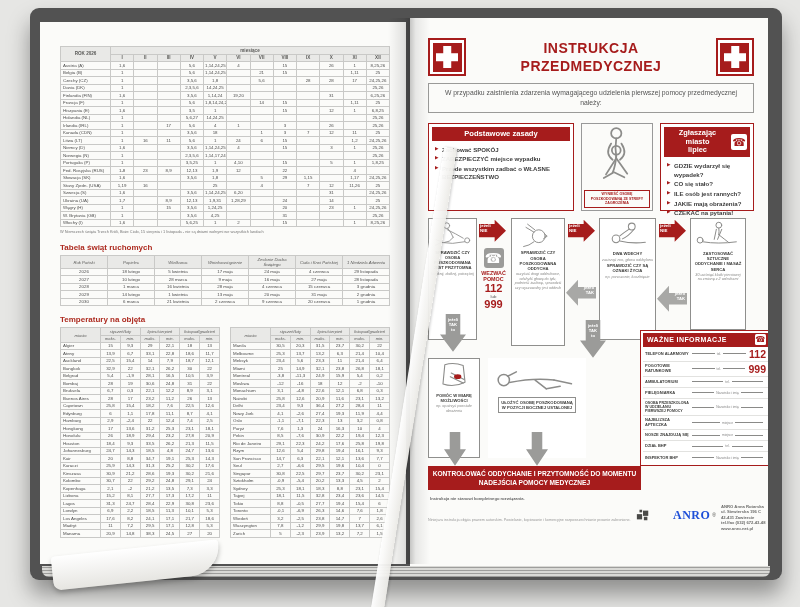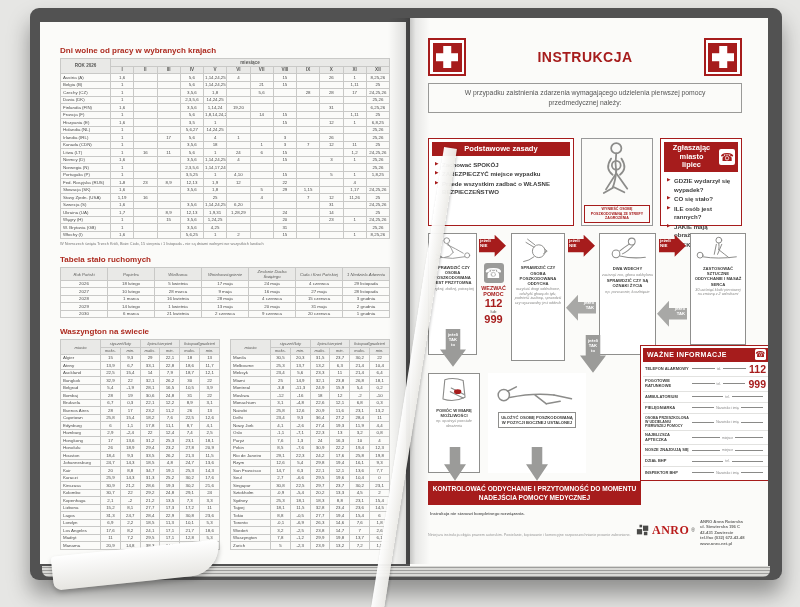--- a/index.html
+++ b/index.html
@@ -37,32 +37,32 @@
   .footnote { font-size:3.9px; color:#777; margin:2px 0 9px; }
   .t-movable thead th { font-style:italic; font-weight:normal; white-space:normal; font-size:4.2px; }
   .t-movable { margin-bottom:9px; }
   .temps-wrap { display:flex; gap:10px; }
   .temps-wrap table { width:50%; }
   .t-temp thead th { font-style:italic; font-weight:normal; font-size:4.1px; }
   .t-temp th.c-city { width:40px; }
   .t-temp tbody td:first-child { text-align:left; padding-left:2px; }
 
   
-  .rp-inner { position:relative; padding:20px 26px 0 18px; height:100%; }
+  .rp-inner { position:relative; padding:20px 14px 0 18px; height:100%; }
   .rp-head { display:flex; align-items:center; justify-content:space-between; }
   .cross { width:38px; height:38px; border:2.5px solid var(--red); background:#fff; position:relative; flex:0 0 auto; }
   .cross .inner { position:absolute; inset:2.5px; background:var(--red); }
   .cross .inner::before, .cross .inner::after { content:""; position:absolute; background:#fff; }
   .cross .inner::before { left:50%; top:12%; width:26%; height:76%; transform:translateX(-50%); }
   .cross .inner::after  { top:50%; left:12%; height:26%; width:76%; transform:translateY(-50%); }
   .rp-title { text-align:center; color:#a61c1c; font-weight:bold; font-size:14px; line-height:1.3; letter-spacing:.5px; }
   .intro-box { border:0.8px solid #9a9a98; margin-top:7px; padding:4px 10px; text-align:center;
                font-size:6.8px; color:#555; line-height:1.45; }
 
-  .row2 { display:flex; gap:7px; margin-top:25px; height:88px; }
+  .row2 { display:flex; gap:7px; margin-top:10px; height:88px; }
   .redbox { border:1.6px solid var(--red); background:#fff; display:flex; flex-direction:column; }
   .basics { width:146px; }
   .redbox-head { background:var(--red); color:#fff; font-weight:bold; font-size:7.6px; text-align:center;
                  padding:2.5px 2px; margin:3px; }
   .blist { list-style:none; padding:2px 5px 0 6px; }
   .blist li { font-size:6.1px; font-weight:bold; color:#3c3c3c; line-height:1.35; padding-left:7px; position:relative; margin-bottom:1.5px; }
   .blist li::before { content:"\25B6"; color:var(--red); position:absolute; left:0; top:0; font-size:4.6px; }
   .carrybox { width:72px; border:0.8px solid #999; display:flex; flex-direction:column; justify-content:space-between; padding:2px; }
   .carry-cap { border:0.8px solid var(--red); color:var(--red); font-weight:bold; font-size:3.6px;
                text-align:center; line-height:1.25; padding:1px; }
@@ -111,33 +111,32 @@
   .info-hint::before, .info-hint::after { content:""; flex:1; border-top:0.6px solid #8a8a88; }
   .info-value { color:var(--red); font-size:10.5px; font-weight:bold; line-height:1; flex:0 0 auto; }
 
   .banner { position:absolute; left:0; top:248px; width:213px; background:var(--red); color:#fff;
             font-weight:bold; font-size:6.6px; text-align:center; line-height:1.4; padding:3px 2px; }
   .banner-note { position:absolute; left:2px; top:278px; font-size:4.1px; font-weight:bold; color:#666; }
   .copyright { position:absolute; left:0; top:300px; width:218px; font-size:3.7px; color:#999; }
 
   .anro { position:absolute; left:208px; top:286px; width:136px; display:flex; gap:5px; align-items:flex-start; }
   .anro-logo { display:flex; align-items:center; gap:2px; margin-top:4px; }
-  .anro-word { font-family:"Liberation Serif","DejaVu Serif",serif; font-weight:bold; font-size:12px; color:#b91c1c; letter-spacing:.5px; }
+  .anro-word { font-family:"Liberation Serif","DejaVu Serif",serif; font-weight:bold; font-size:12px; color:#1d4ed8; letter-spacing:.5px;margin-left:21px; }
   .anro-reg { font-size:5px; color:#4a4a48; vertical-align:super; }
   .anro-addr { font-size:4.2px; font-weight:bold; color:#6b6b69; line-height:1.3; }
 </style>
 </head>
 <body>
 
 <div class="scene">
   <div class="book">
 
     <div class="page page-left">
       <div class="lp-inner">
-        <h3 class="sec-title">Dni wolne od pracy w wybranych krajach</h3>
         <table class="t-holidays">
           <thead>
             <tr>
               <th class="c-country" rowspan="2">ROK 2026</th>
               <th colspan="12">miesiące</th>
             </tr>
             <tr>
                 <th>I</th>
                 <th>II</th>
                 <th>III</th>
@@ -480,21 +479,21 @@
                 <td>15</td>
                 <td></td>
                 <td></td>
                 <td>1</td>
                 <td>8,25,26</td>
               </tr>
             </tbody>
         </table>
         <p class="footnote">W Niemczech święta Trzech Króli, Boże Ciało, 15 sierpnia i 1 listopada - nie są dniami wolnymi we wszystkich landach</p>
 
-        <h3 class="sec-title">Tabela stało ruchomych</h3>
+        <h3 class="sec-title">Tabela świąt ruchomych</h3>
         <table class="t-movable">
           <thead>
             <tr>
                 <th>Rok Pański</th>
                 <th>Popielec</th>
                 <th>Wielkanoc</th>
                 <th>Wniebowstąpienie</th>
                 <th>Zesłanie Ducha Świętego</th>
                 <th>Ciała i Krwi Pańskiej</th>
                 <th>1 Niedziela Adwentu</th>
@@ -542,21 +541,21 @@
                 <td>6 marca</td>
                 <td>21 kwietnia</td>
                 <td>2 czerwca</td>
                 <td>9 czerwca</td>
                 <td>20 czerwca</td>
                 <td>1 grudnia</td>
               </tr>
             </tbody>
         </table>
 
-        <h3 class="sec-title">Waszyngton na świecie</h3>
+        <h3 class="sec-title">Temperatury na objęta</h3>
         <div class="temps-wrap">
           <table class="t-temp">
             <thead>
               <tr>
                 <th class="c-city" rowspan="2">miasto</th>
                 <th colspan="2">styczeń/luty</th>
                 <th colspan="2">lipiec/sierpień</th>
                 <th colspan="2">listopad/grudzień</th>
               </tr>
               <tr>
@@ -1065,20 +1064,21 @@
 
     <div class="page page-right">
       <div class="rp-inner">
 
         <div class="rp-head">
           <div class="cross">
               <div class="inner"></div>
             </div>
           <div class="rp-title">
             <div>INSTRUKCJA</div>
+            <div>PRZEDMEDYCZNEJ</div>
           </div>
           <div class="cross">
               <div class="inner"></div>
             </div>
         </div>
 
         <div class="intro-box">W przypadku zaistnienia zdarzenia wymagającego udzielenia pierwszej pomocy przedmedycznej należy:</div>
 
         <div class="row2">
           <div class="redbox basics">

